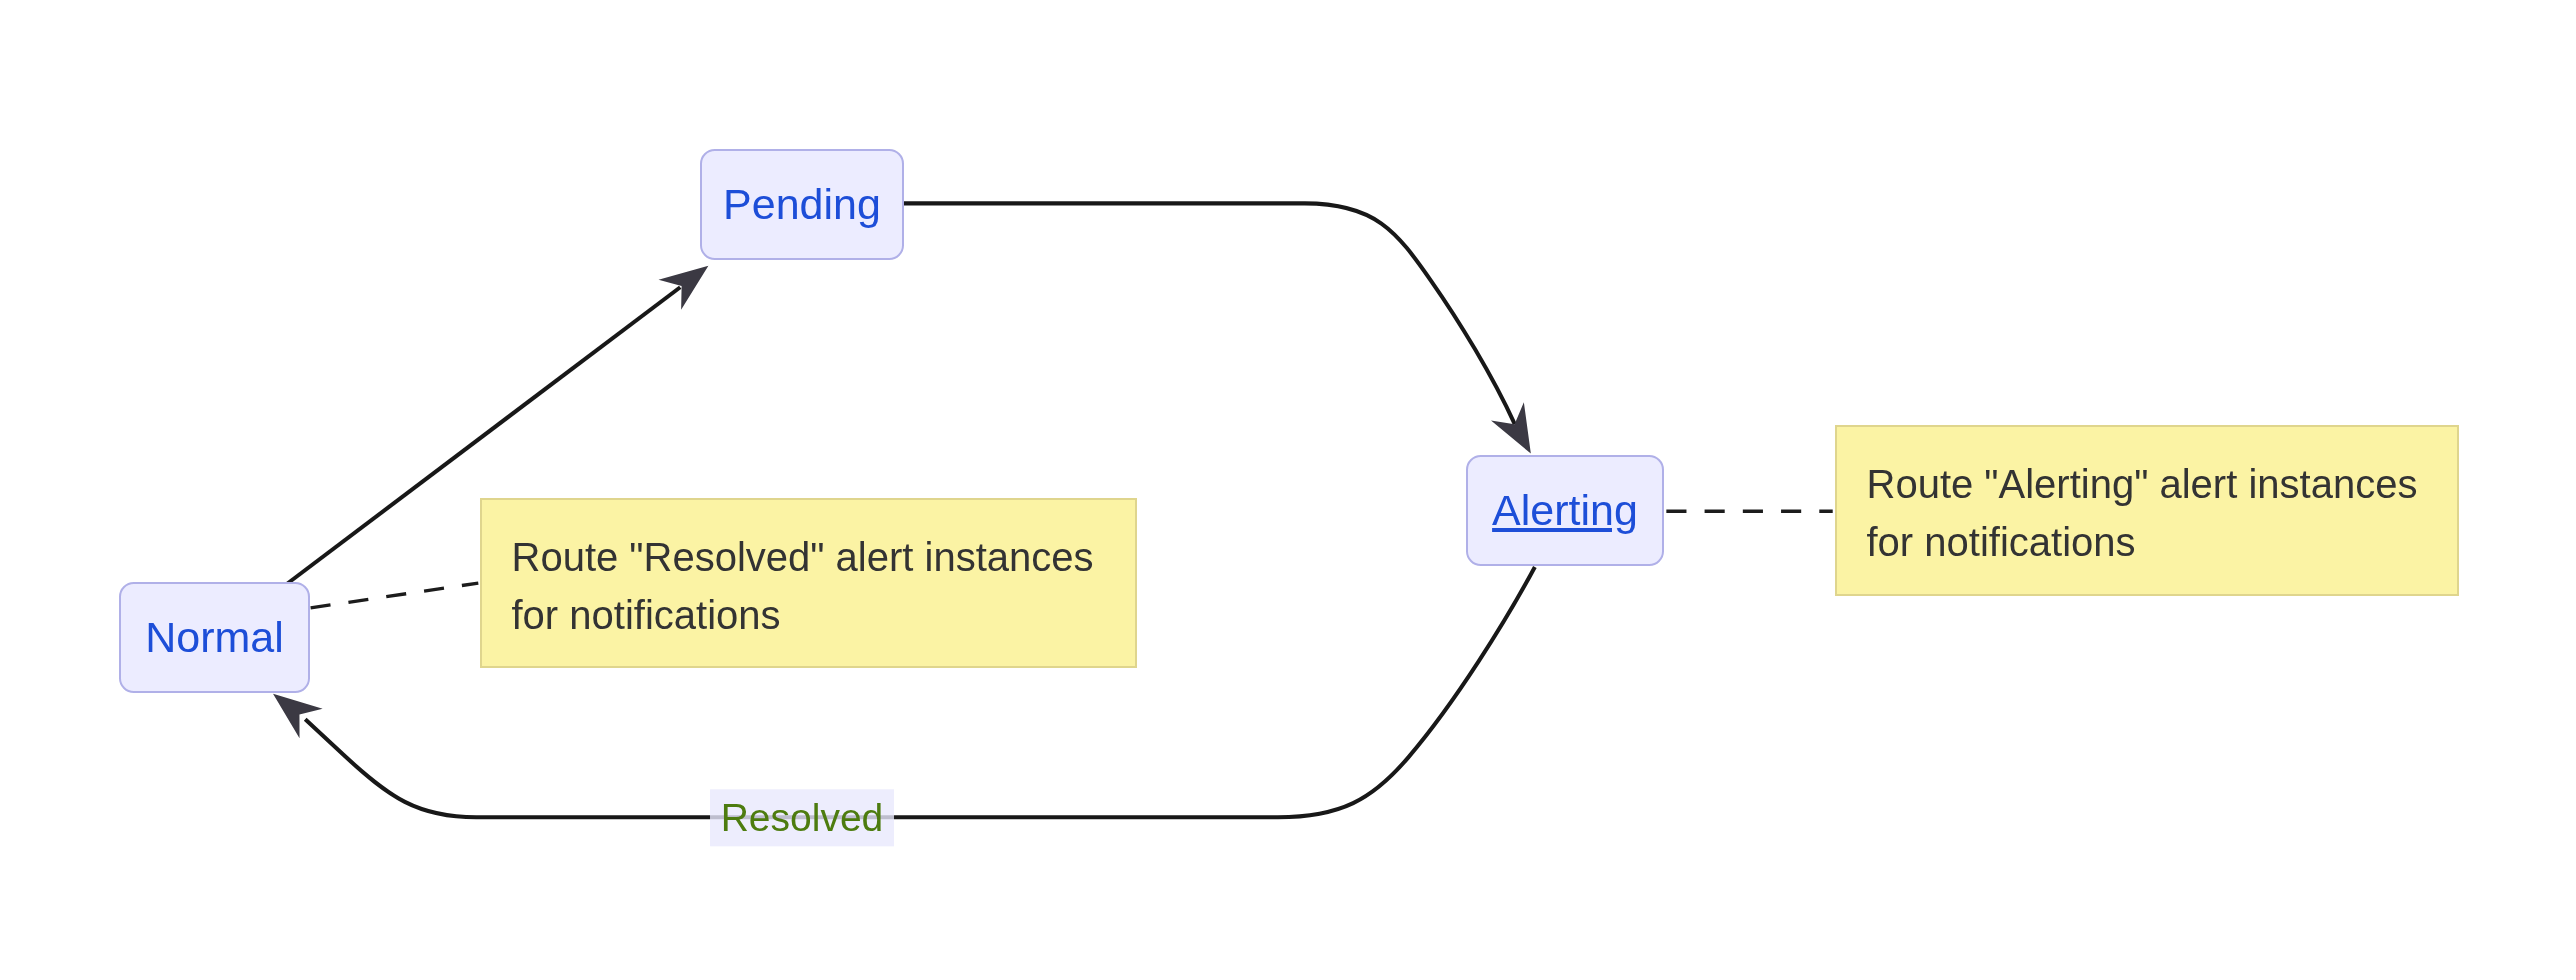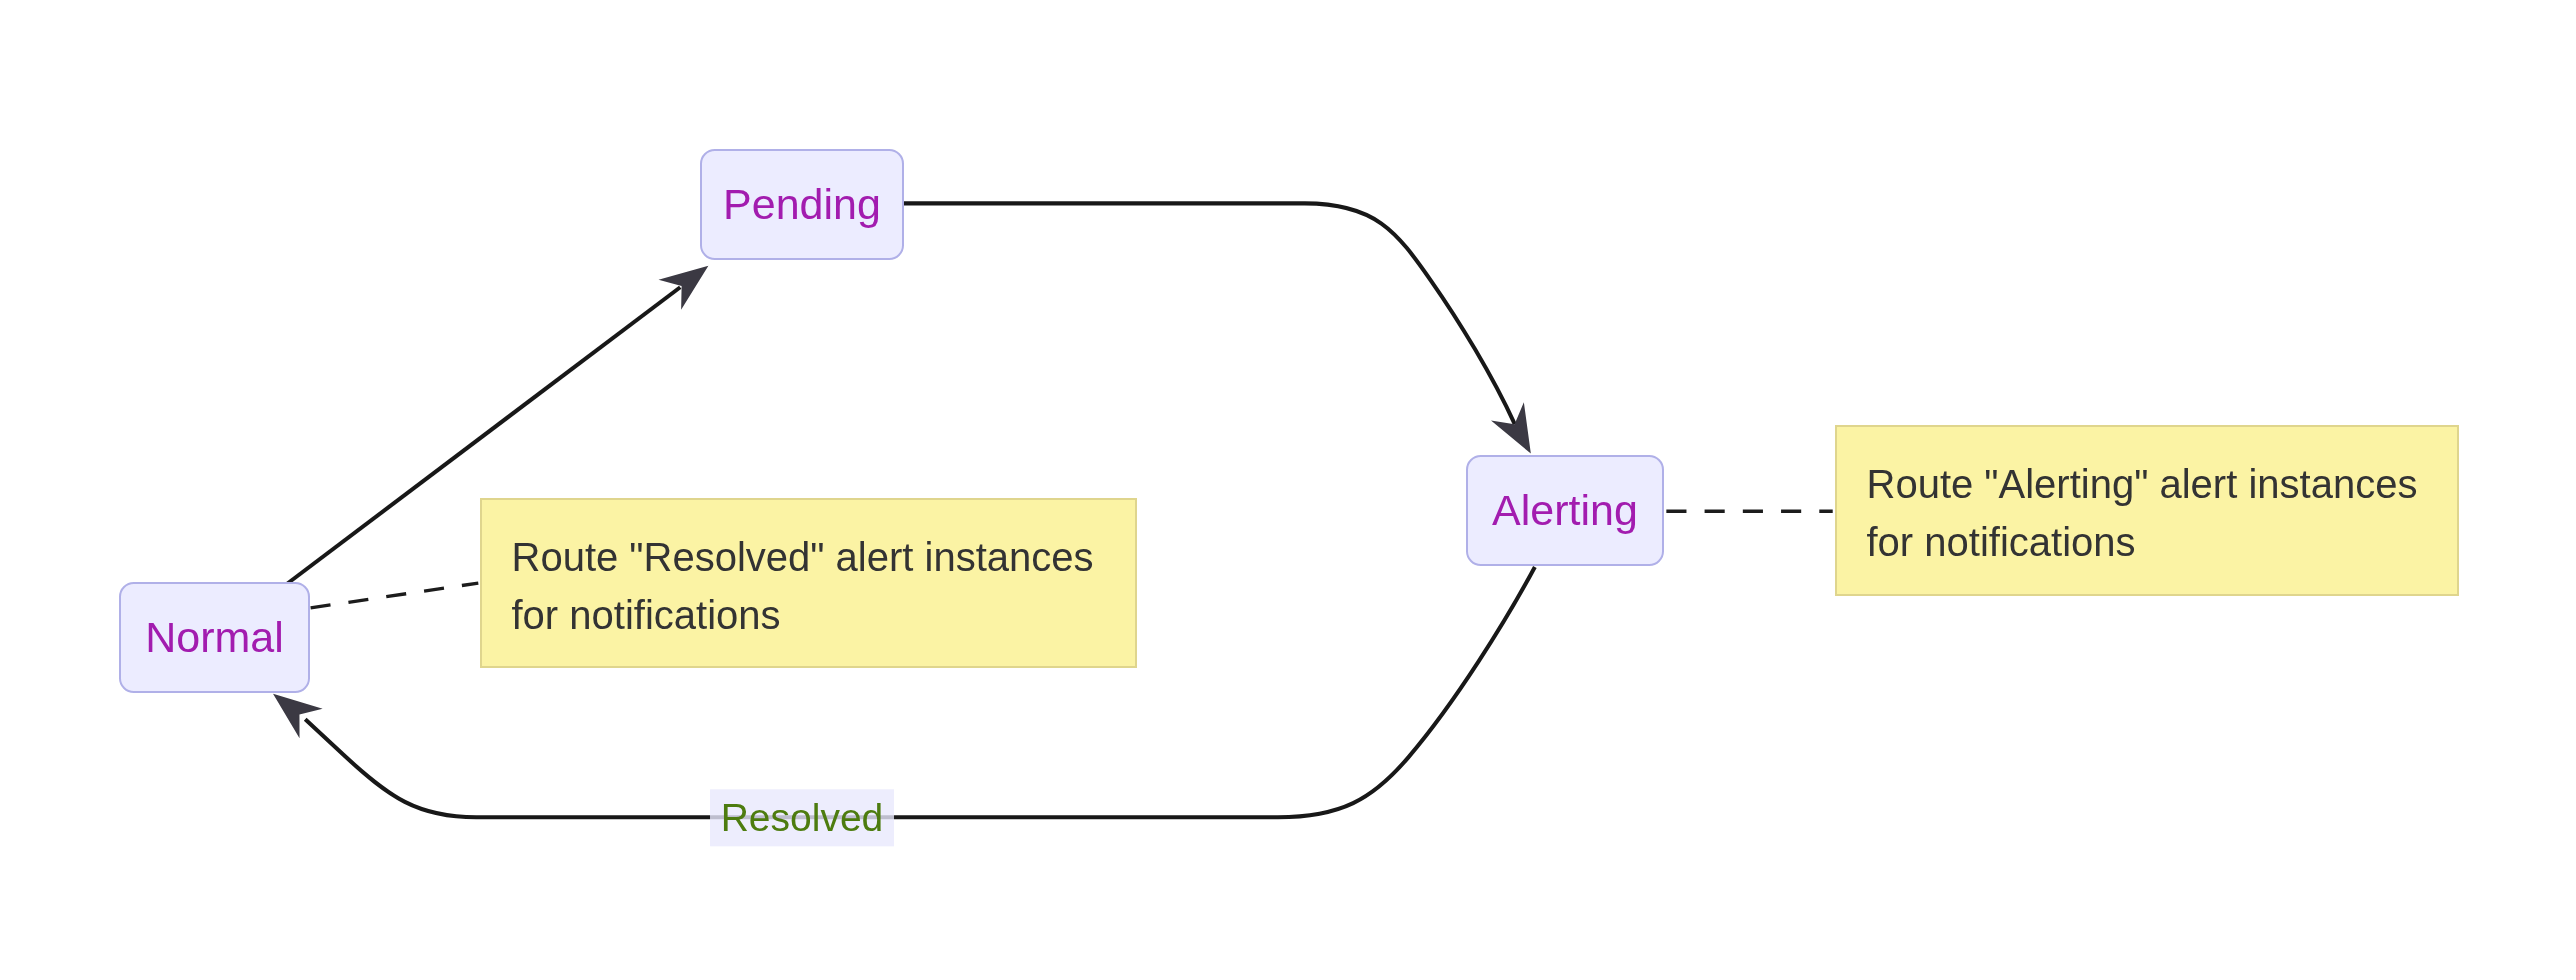--- a/index.html
+++ b/index.html
@@ -42,24 +42,24 @@
   .state-node {
     position: absolute;
     box-sizing: border-box;
     background: #ececff;
     border: 2.7px solid #b0b0e8;
     border-radius: 14.8px;
     display: flex;
     align-items: center;
     justify-content: center;
     font-size: 43px;
-    color: #a21caf;
+    color: #1d4ed8;
   }
   .node-pending  { left: 700px; top: 149px;  width: 204px; height: 111px; }
-  .node-alerting { left: 1466px; top: 455px;  width: 198px; height: 111px; }
+  .node-alerting { left: 1466px; top: 455px;  width: 198px; height: 111px; text-decoration: underline; }
   .node-normal   { left: 119px;  top: 582px;  width: 191px; height: 111px; }
   .note {
     position: absolute;
     box-sizing: border-box;
     background: #fbf3a4;
     border: 2.7px solid #dfd58d;
     color: #333333;
     font-size: 40px;
     line-height: 58px;
     padding: 28px 28px 0 29.5px;

